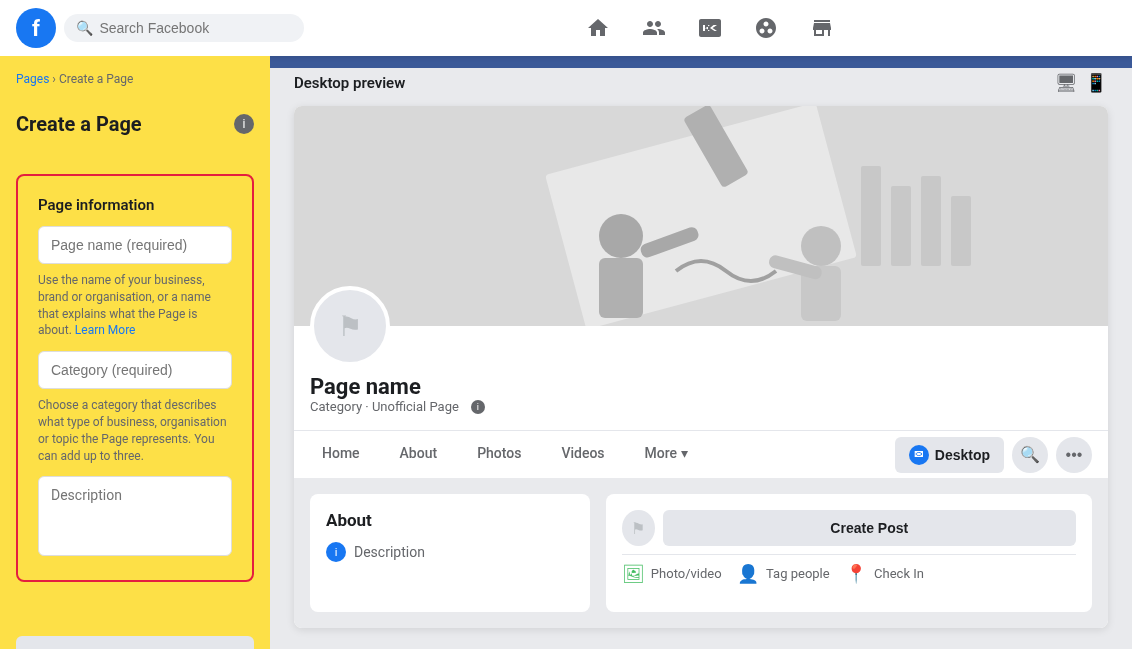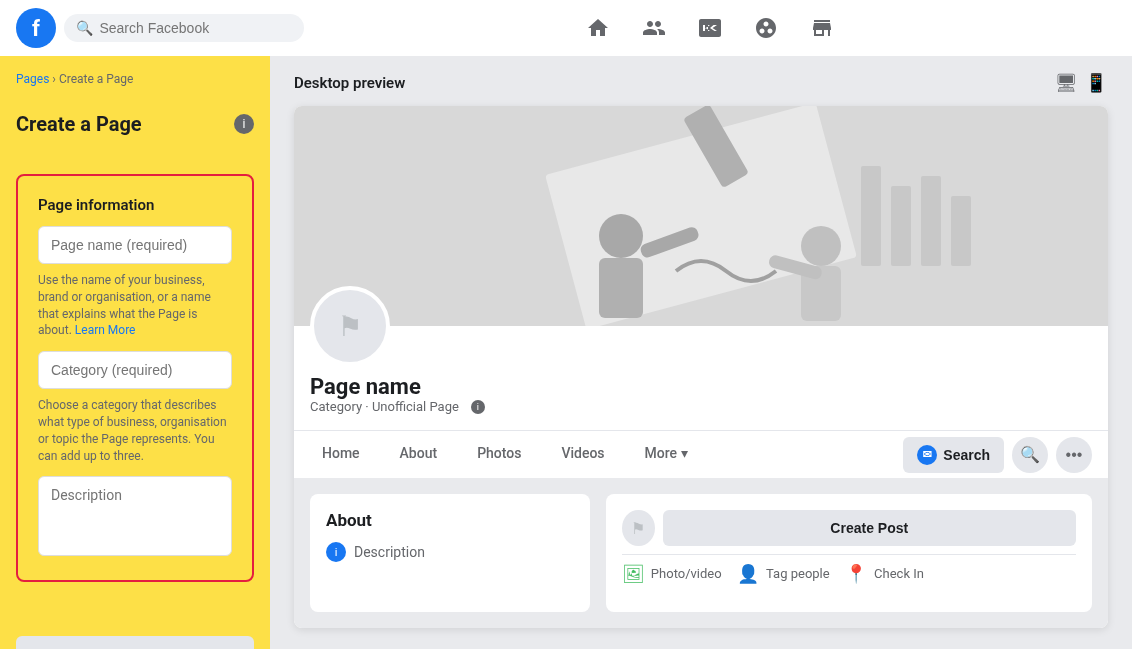--- a/index.html
+++ b/index.html
@@ -198,21 +198,22 @@
       color: #65676b;
       line-height: 1.4;
     }
     .terms-text a { color: #1877f2; text-decoration: none; }
 
     
     .right-area {
       flex: 1;
       background: #e9eaed;
       overflow-y: auto;
-      padding: 16px 24px;
+      padding: 4px 24px;
+      margin-top: 12px;
     }
     .preview-header {
       display: flex;
       align-items: center;
       justify-content: space-between;
       margin-bottom: 12px;
     }
     .preview-label {
       font-size: 15px;
       font-weight: 600;
@@ -600,21 +601,21 @@
           <div class="page-tab">Photos</div>
           <div class="page-tab">Videos</div>
           <div class="page-tab">
             <span>More</span>
             <span>▾</span>
           </div>
         </div>
         <div class="page-nav-actions">
           <button class="message-btn">
             <span class="message-btn-icon">✉</span>
-            <span>Search</span>
+            <span>Desktop</span>
           </button>
           <button class="icon-btn-round">🔍</button>
           <button class="icon-btn-round">•••</button>
         </div>
       </div>
 
       <div class="page-content">
 
         <div class="about-card">
           <div class="about-card-title">About</div>

